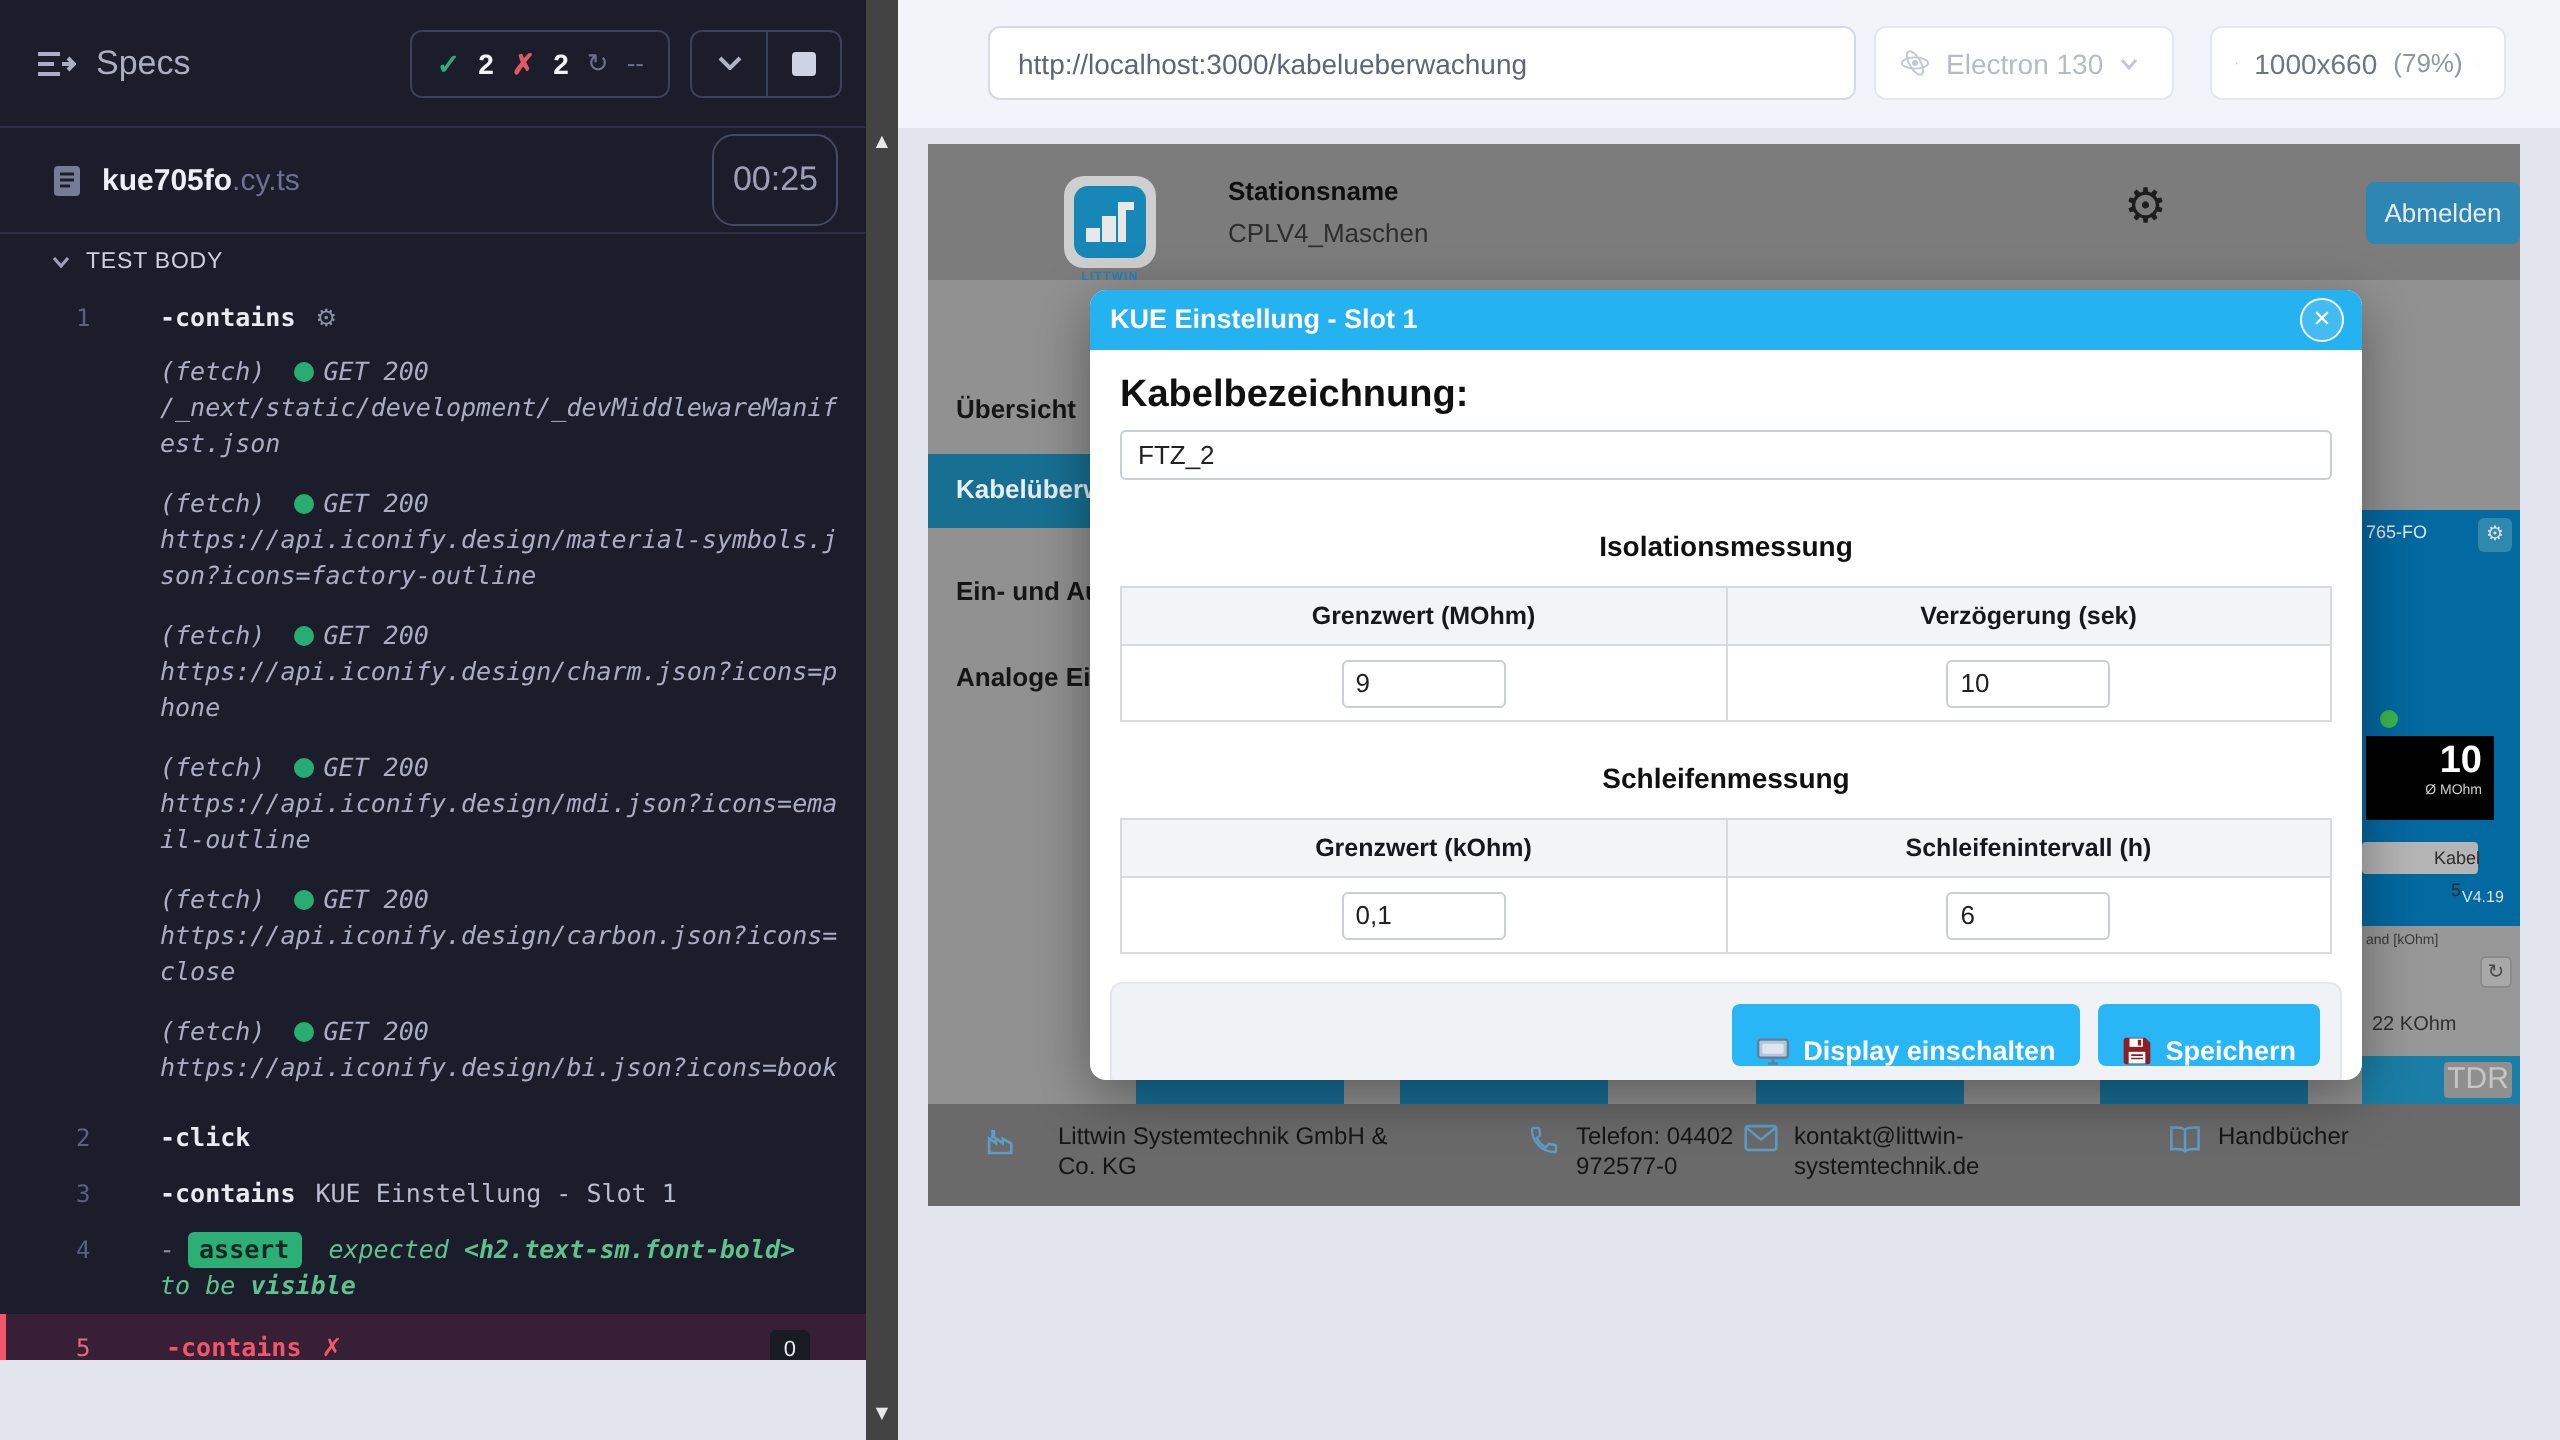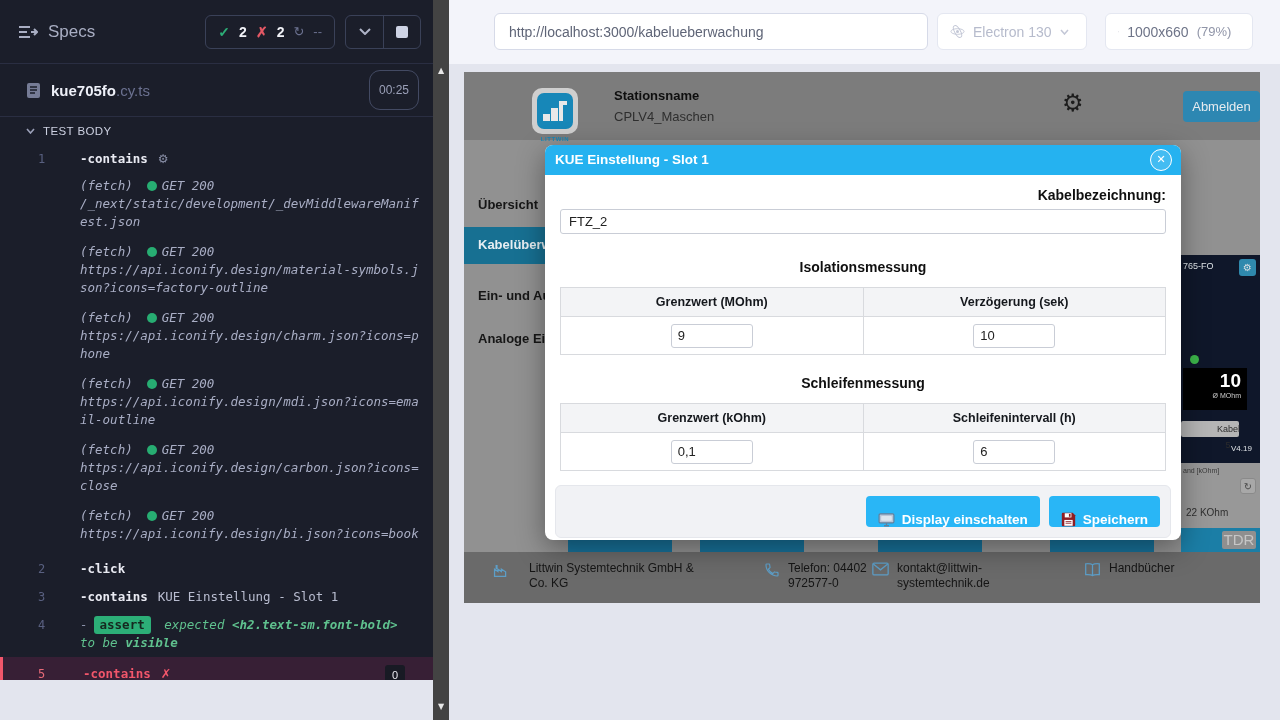--- a/index.html
+++ b/index.html
@@ -18,21 +18,21 @@
   .fail-mark { color:#e45865; font-weight:bold; font-size:14px; }
   .ctrl-box { display:flex; align-items:stretch; border:1px solid #3a4158; border-radius:6px; height:34px; overflow:hidden; }
   .ctrl-btn { width:37px; display:flex; align-items:center; justify-content:center; cursor:pointer; }
   .ctrl-btn + .ctrl-btn { border-left:1px solid #3a4158; }
   .stop-sq { width:12px; height:12px; border-radius:2px; background:#ced3e4; }
 
   .spec-row { height:53px; display:flex; align-items:center; padding:0 14px 0 26px; border-bottom:1px solid #2a2e42; }
   .spec-name { margin-left:10px; font-size:15px; }
   .spec-name b { color:#eef0f8; font-weight:bold; }
   .spec-ext { color:#6b7190; }
-  .spec-timer { margin-left:auto; border:1px solid #434a63; border-radius:11px; padding:12px 9px; font-size:12px; color:#9ba0b8; }
+  .spec-timer { margin-left:auto; border:1px solid #434a63; border-radius:11px; padding:12px 9px; font-size:17px; color:#9ba0b8; }
 
   .testbody-row { height:28px; display:flex; align-items:center; padding-left:26px; font-size:11.5px; letter-spacing:.4px; color:#ccd0e0; cursor:pointer; }
   .testbody-row .chev { margin-right:8px; }
 
   .log { font-family:"DejaVu Sans Mono", monospace; font-size:12.5px; line-height:18px; }
   .cmd-row { display:flex; align-items:flex-start; padding:5px 14px 5px 0; }
   .cmd-num { flex:0 0 80px; padding-left:38px; color:#596080; font-size:12px; }
   .cmd-body { flex:1; color:#e9eaf2; }
   .cmd-name { font-weight:bold; color:#e9eaf2; }
   .cmd-arg { color:#b9bdd0; font-weight:normal; margin-left:10px; }
@@ -70,21 +70,21 @@
   .logo-text { position:absolute; left:64px; top:64px; width:54px; text-align:center; font-size:6px; font-weight:bold; color:#1787b8; letter-spacing:.6px; }
   .station-label { position:absolute; left:150px; top:16px; font-size:13px; font-weight:bold; color:#0e0e0e; }
   .station-value { position:absolute; left:150px; top:37px; font-size:13px; color:#2e2e2e; }
   .hdr-gear { position:absolute; left:598px; top:17px; font-size:24px; color:#1d1d1d; font-family:"DejaVu Sans",sans-serif; cursor:pointer; }
   .logout-btn { position:absolute; left:719px; top:19px; width:77px; height:31px; background:#2d87b2; border:none; border-radius:4px; color:#e6ebef; font-size:13px; cursor:pointer; font-family:"Liberation Sans",sans-serif; }
 
   .nav-item { position:absolute; left:14px; font-size:13px; font-weight:600; color:#161616; white-space:nowrap; cursor:pointer; }
   .nav-active { position:absolute; left:0; top:155px; width:81px; height:37px; background:#177092; color:#e7eef2; font-size:13px; font-weight:bold; padding:10px 0 0 14px; white-space:nowrap; overflow:hidden; cursor:pointer; }
 
   
-  .bg-card { position:absolute; left:717px; top:183px; width:79px; height:297px; background:#0f172a; overflow:hidden; }
+  .bg-card { position:absolute; left:717px; top:183px; width:79px; height:297px; background:#0369a1; overflow:hidden; }
   .bg-card .ttl { position:absolute; left:2px; top:6px; font-size:9px; color:#dfe5e9; }
   .bg-card .gear-chip { position:absolute; right:4px; top:4px; width:17px; height:17px; background:#2f89ad; border-radius:3px; color:#d8dee2; font-size:10px; text-align:center; line-height:17px; font-family:"DejaVu Sans",sans-serif; }
   .dot-g { position:absolute; left:9px; top:100px; width:9px; height:9px; border-radius:50%; background:#3cb54a; }
   .dot-gr { position:absolute; left:9px; top:122px; width:9px; height:9px; border-radius:50%; background:#9aa0a4; }
   .lcd { position:absolute; left:2px; top:113px; width:64px; height:42px; background:#000; color:#fff; text-align:right; padding:2px 6px; }
   .lcd .big { font-size:19px; font-weight:bold; line-height:22px; }
   .lcd .unit { font-size:7px; color:#cfcfcf; }
   .chip { position:absolute; left:0; top:166px; width:58px; height:16px; background:#b5b5b5; color:#2c2c2c; font-size:9px; text-align:center; line-height:16px; border-radius:2px;padding-left:36px; }
   .ver { position:absolute; left:50px; top:189px; font-size:8px; color:#dfe3e6; }
   .subpanel { position:absolute; left:0; top:208px; width:79px; height:89px; background:#989898; }
@@ -102,21 +102,21 @@
   .app-footer { position:absolute; left:0; top:480px; width:796px; height:51px; background:#6a6a6a; }
   .ft-item { position:absolute; top:9px; display:flex; gap:8px; }
   .ft-text { font-size:12px; color:#151515; line-height:15px; }
   .ft-icon { flex:0 0 auto; margin-top:1px; }
 
   
   .modal { position:absolute; left:545px; top:145px; width:636px; height:395px; background:#fff; border-radius:8px; box-shadow:0 8px 28px rgba(0,0,0,.38); overflow:hidden; }
   .modal-header { height:30px; background:#25b2f0; color:#fff; font-weight:bold; font-size:13.5px; line-height:30px; padding-left:10px; position:relative; }
   .modal-close { position:absolute; right:9px; top:4px; width:22px; height:22px; border-radius:50%; border:1.5px solid #fff; background:rgba(255,255,255,.14); color:#fff; font-size:11px; line-height:19px; text-align:center; cursor:pointer; font-family:"DejaVu Sans",sans-serif; }
   .modal-body { padding:8px 15px 0; }
-  .cable-label { font-size:14px; font-weight:bold; color:#101010; margin:4px 0 6px;text-align:right; }
+  .cable-label { font-size:19px; font-weight:bold; color:#101010; margin:4px 0 6px; }
   .cable-input { width:100%; height:25px; border:1px solid #c9cdd6; border-radius:3px; font-size:13px; color:#222; padding:0 8px; font-family:"Liberation Sans",sans-serif; }
   .section-h { text-align:center; font-size:14px; font-weight:bold; color:#101010; margin:25px 0 12px; }
   .mtable { width:100%; border-collapse:collapse; border:1px solid #d8dade; }
   .mtable th { background:#f3f4f6; font-size:12.5px; font-weight:bold; color:#15181d; height:29px; border:1px solid #d8dade; }
   .mtable td { height:38px; text-align:center; border:1px solid #d8dade; }
   .cell-input { width:82px; height:24px; border:1px solid #c9cdd6; border-radius:3px; font-size:13px; color:#222; padding:0 6px; font-family:"Liberation Sans",sans-serif; }
   .modal-footer { margin:14px 10px 10px; background:#f1f2f5; border:1px solid #e5e7ec; border-radius:6px; padding:10px; display:flex; justify-content:flex-end; gap:9px; }
   .cy-btn { display:flex; align-items:flex-end; gap:7px; height:31px; background:#29b6f6; border:none; border-radius:4px; color:#fff; font-weight:bold; font-size:13.5px; padding:0 12px; cursor:pointer; font-family:"Liberation Sans",sans-serif; }
 </style>
 </head>

